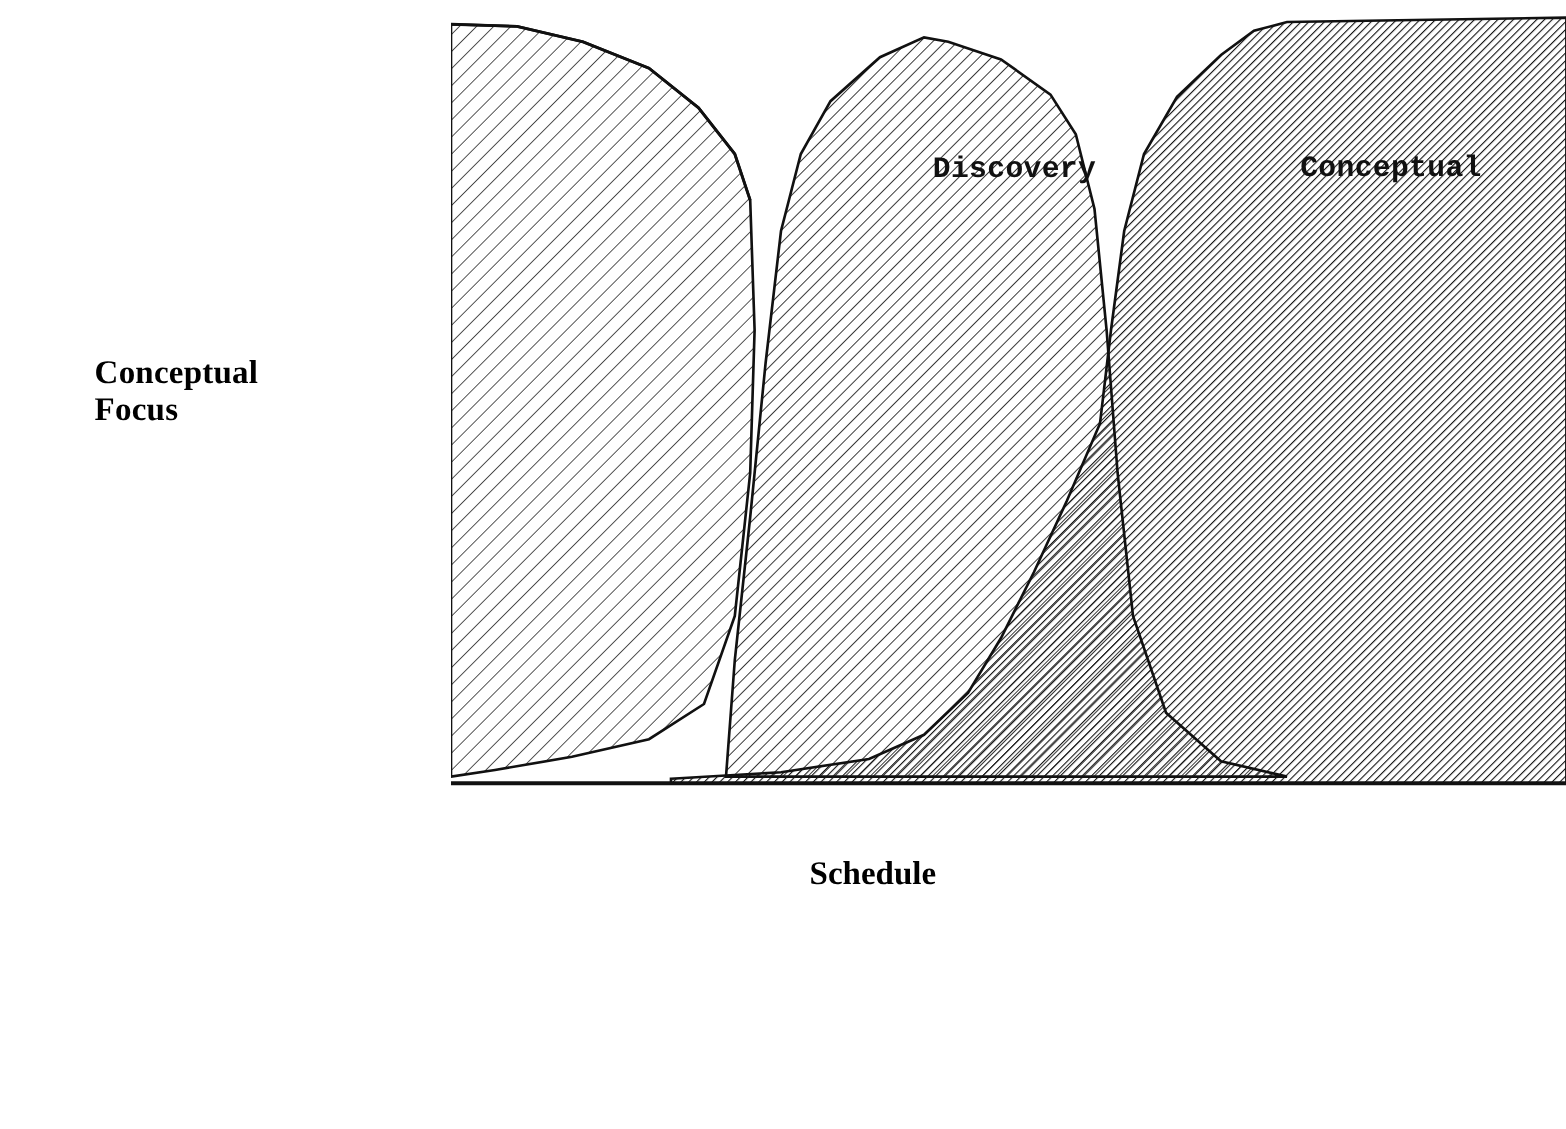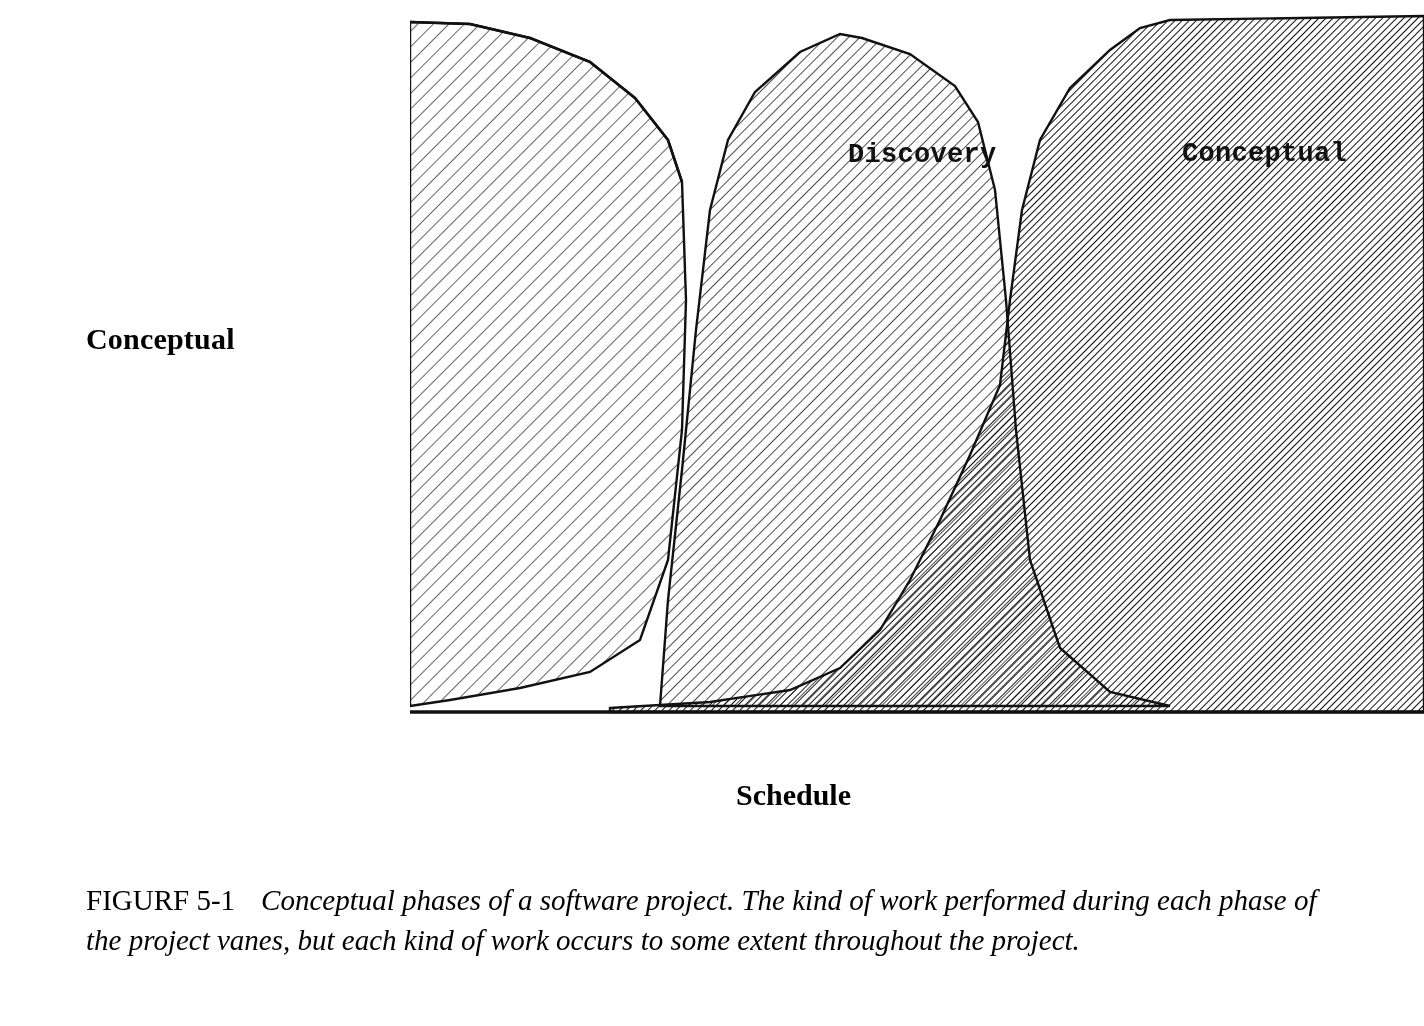--- a/index.html
+++ b/index.html
@@ -102,20 +102,21 @@
     width: 26px;
   }
 </style>
 </head>
 <body>
 
 <div id="figure-wrap">
 
   <div id="y-axis-label">
     <div>Conceptual</div>
+    <div>Focus</div>
   </div>
 
   <div id="plot-area">
     <svg id="plot-svg" viewBox="0 0 1014 730" preserveAspectRatio="none">
       <defs>
 
         <pattern id="hatchA" width="11" height="11" patternUnits="userSpaceOnUse" patternTransform="rotate(45)">
           <line x1="0" y1="0" x2="0" y2="11" stroke="#111" stroke-width="1.3"></line>
         </pattern>
 
@@ -153,17 +154,14 @@
       <line x1="0" y1="712" x2="1014" y2="712" stroke="#111" stroke-width="3.5"></line>
     </svg>
 
     <div class="phase-label" id="phase-label-0">Discovery</div>
     <div class="phase-label" id="phase-label-1">Conceptual</div>
 
   </div>
 
   <div id="x-axis-label">Schedule</div>
 
-  <div id="caption">
-    <span class="cap-head">FIGURF 5-1</span><span class="cap-gap"></span><span class="cap-body">Conceptual phases of a software project. The kind of work performed during each phase of the project vanes, but each kind of work occurs to some extent throughout the project.</span>
-  </div>
 
 </div>
 
 </body></html>

